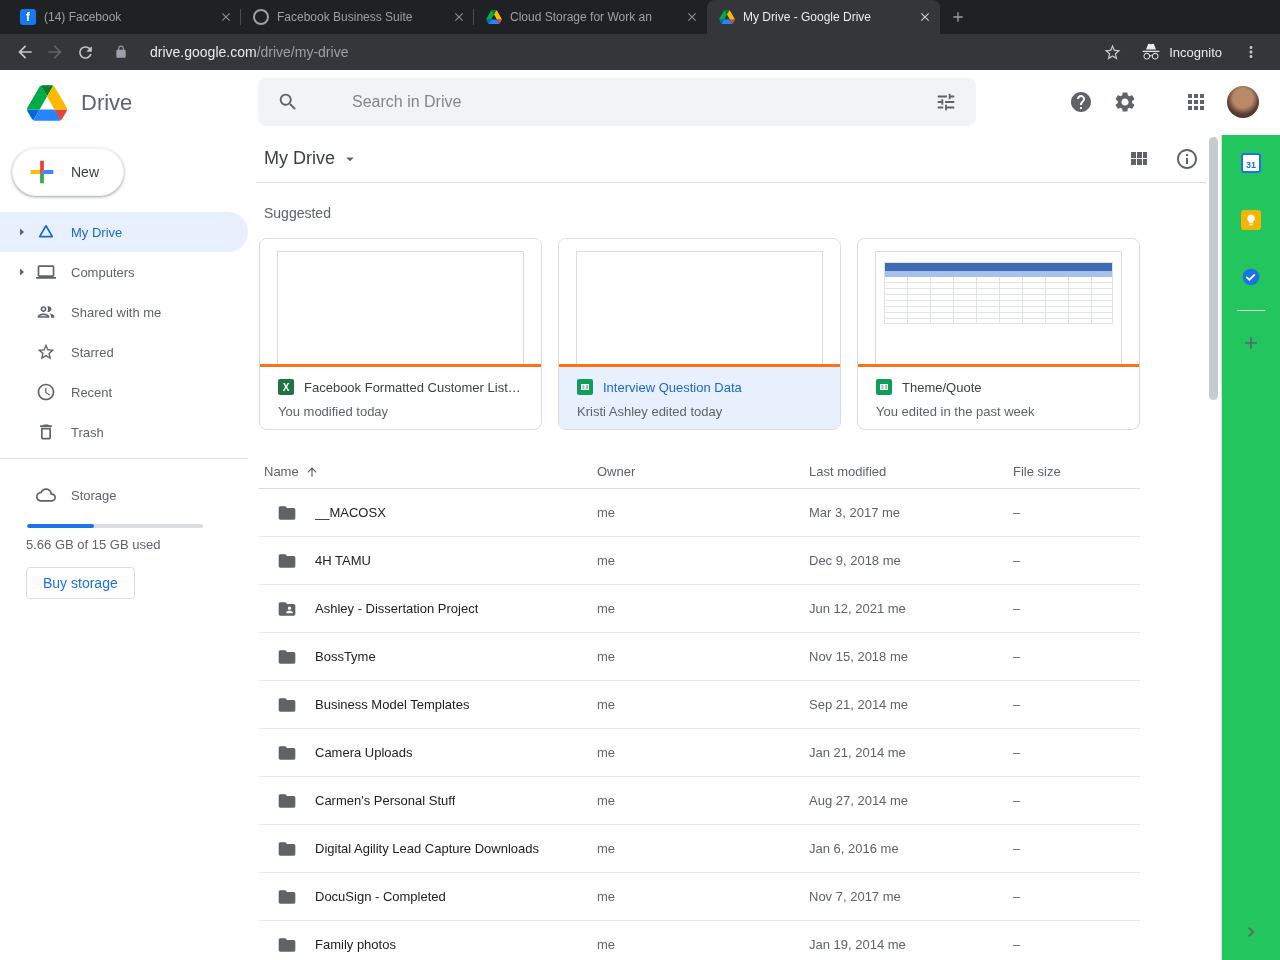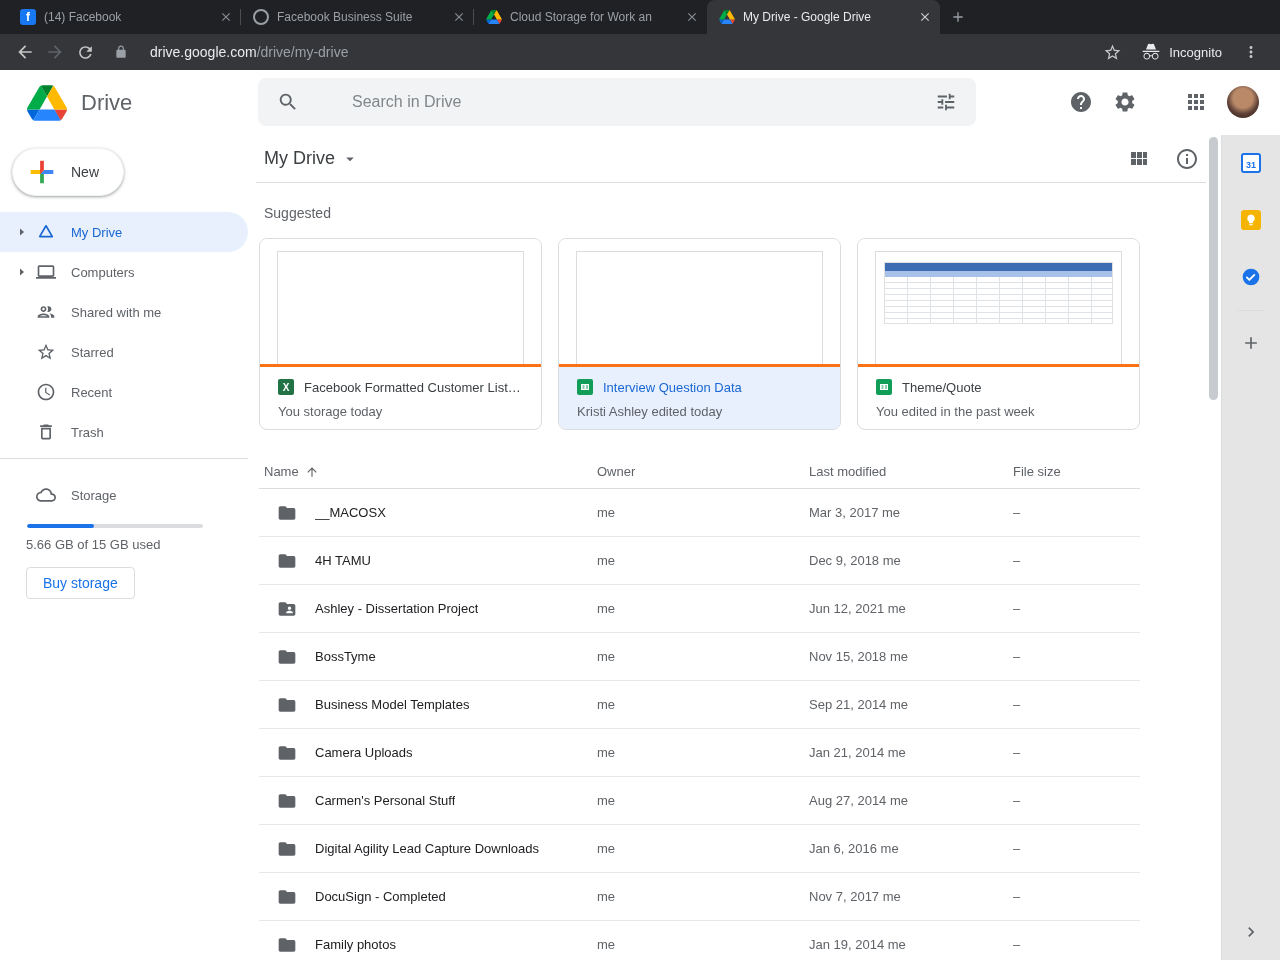--- a/index.html
+++ b/index.html
@@ -102,21 +102,21 @@
   .sort { color:#5f6368; }
   .trow { display:grid; grid-template-columns:338px 212px 204px 1fr; height:48px; align-items:center;
           border-bottom:1px solid #e8e8e8; font-size:13px; color:#5f6368; }
   .td-name { display:flex; align-items:center; gap:18px; padding-left:18px; color:#202124; font-weight:500; }
   .td-name .fico { color:#5f6368; display:flex; }
   .fname { white-space:nowrap; overflow:hidden; text-overflow:ellipsis; }
 
   
   .vscroll { position:absolute; top:135px; left:1206px; width:15px; height:825px; background:#fff; }
   .vthumb { position:absolute; top:2px; left:3px; width:9px; height:263px; background:#c7cace; border-radius:5px; }
-  .sidepanel { position:absolute; top:135px; left:1221px; width:59px; height:825px; background:#e5e5e5;
+  .sidepanel { position:absolute; top:135px; left:1221px; width:59px; height:825px; background:#22c55e;
                border-left:1px solid #dadce0; display:flex; flex-direction:column; align-items:center; padding-top:18px; }
   .sp-ic { margin-bottom:37px; }
   .cal { width:20px; height:20px; border:2px solid #1a73e8; border-radius:3px; background:#fff; color:#1a73e8;
          font-size:9px; font-weight:bold; display:flex; align-items:flex-end; justify-content:center; padding-bottom:1px; }
   .sp-div { width:28px; border-top:1px solid #dadce0; margin:-14px 0 22px 0; }
   .sp-plus { color:#5f6368; }
   .sp-chevron { position:absolute; bottom:18px; left:50%; transform:translateX(-50%); color:#5f6368; }
 </style>
 </head>
 <body>
@@ -476,21 +476,21 @@
       <div class="thumb">
           <div class="page"></div>
         </div>
       <div class="card-info">
         <div class="card-head">
           <svg width="16" height="16">
               <use href="#i-excel"></use>
             </svg>
           <span class="card-title">Facebook Formatted Customer Lists...</span>
         </div>
-        <div class="card-sub">You storage today</div>
+        <div class="card-sub">You modified today</div>
       </div>
     </div>
     <div class="card selected">
       <div class="thumb">
           <div class="page"></div>
         </div>
       <div class="card-info">
         <div class="card-head">
           <svg width="16" height="16">
               <use href="#i-sheets"></use>

